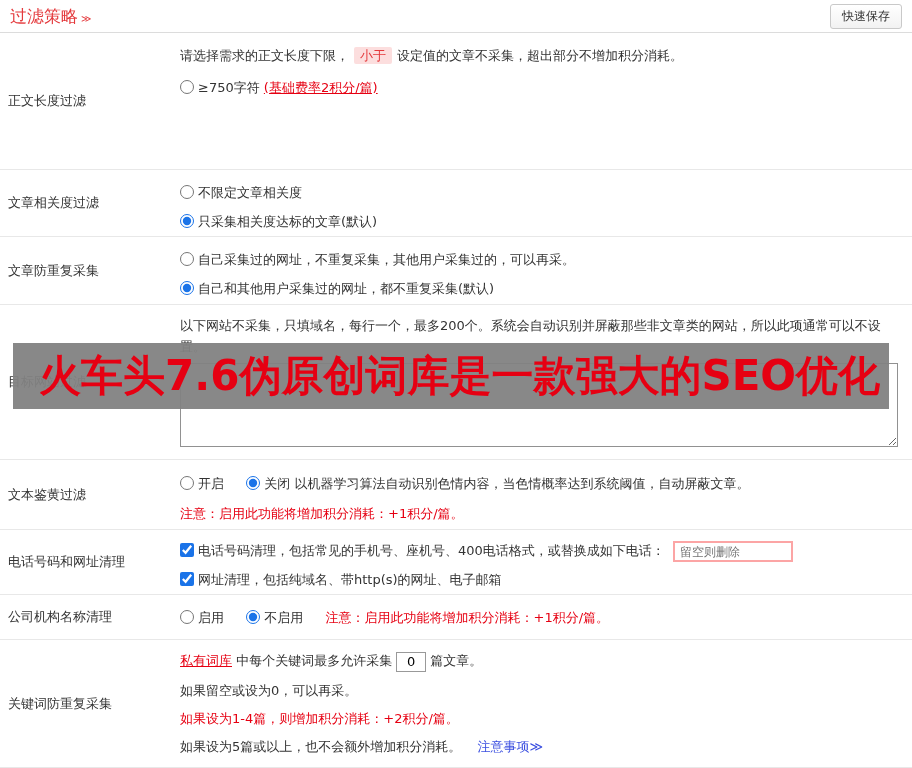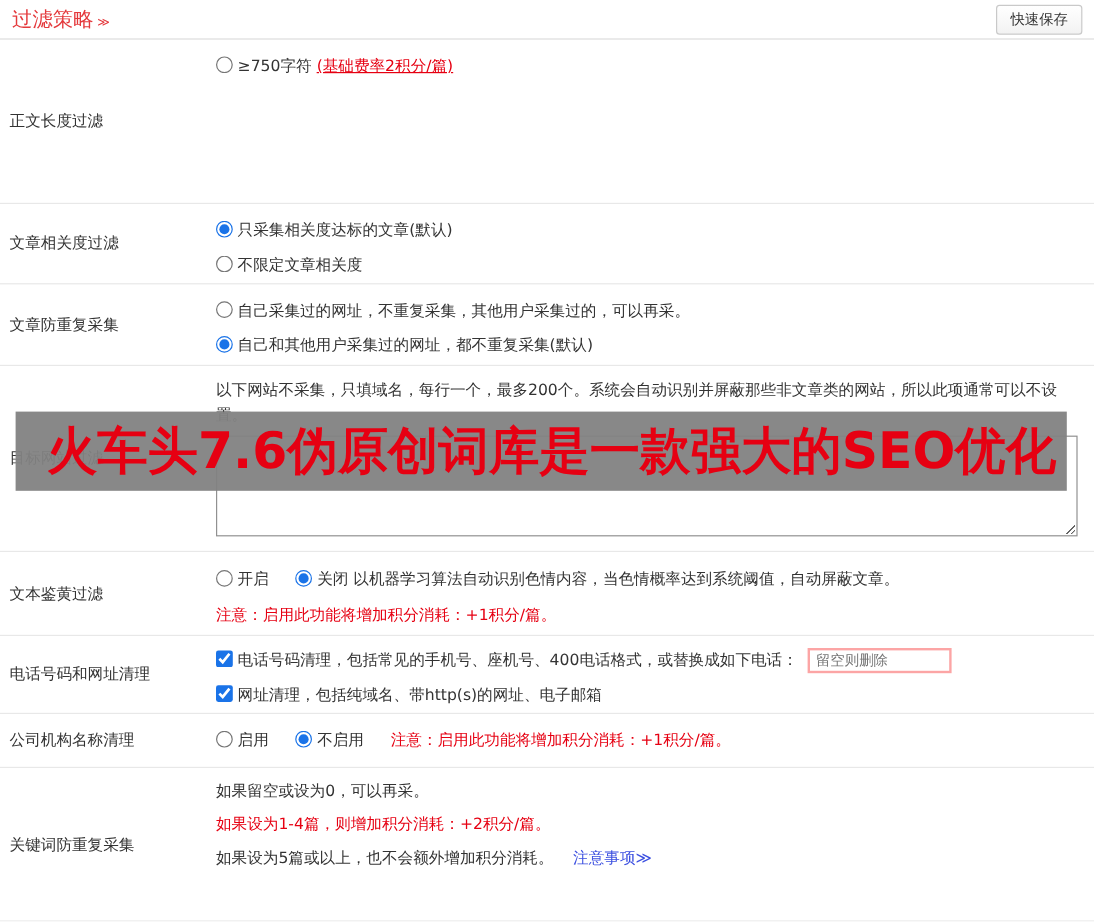--- a/index.html
+++ b/index.html
@@ -134,34 +134,37 @@
 <div class="header">
   <div>
     <span class="header-title">过滤策略</span><span class="header-arrow">≫</span>
   </div>
   <button class="save-btn">快速保存</button>
 </div>
 
 <div class="row r1" style="height:137px">
   <div class="row-label">正文长度过滤</div>
   <div class="row-content">
+    <div class="line">
+      <span>请选择需求的正文长度下限，</span><span class="tag">小于</span><span>设定值的文章不采集，超出部分不增加积分消耗。</span>
+    </div>
     <label class="line opt">
       <input type="radio" name="bodylen" style=""><span>≥750字符</span> <span class="ru">(基础费率2积分/篇)</span>
     </label>
   </div>
 </div>
 
 <div class="row r2" style="height:67px">
   <div class="row-label">文章相关度过滤</div>
   <div class="row-content">
     <label class="line opt">
+      <input type="radio" name="rel" style=""><span>不限定文章相关度</span>
+    </label>
+    <label class="line opt">
       <input type="radio" name="rel" checked="" style=""><span>只采集相关度达标的文章(默认)</span>
-    </label>
-    <label class="line opt">
-      <input type="radio" name="rel" style=""><span>不限定文章相关度</span>
     </label>
   </div>
 </div>
 
 <div class="row r3" style="height:68px">
   <div class="row-label">文章防重复采集</div>
   <div class="row-content">
     <label class="line opt">
       <input type="radio" name="dedup" style=""><span>自己采集过的网址，不重复采集，其他用户采集过的，可以再采。</span>
     </label>
@@ -225,20 +228,24 @@
       </label>
       <span class="inline-gap"></span>
       <span class="red">注意：启用此功能将增加积分消耗：+1积分/篇。</span>
     </div>
   </div>
 </div>
 
 <div class="row r8" style="height:128px">
   <div class="row-label">关键词防重复采集</div>
   <div class="row-content">
+    <div class="line line1">
+      <span class="ru">私有词库</span>
+      <span>中每个关键词最多允许采集</span><input type="text" class="num-input" value="0" style=""><span>篇文章。</span>
+    </div>
     <div class="line">如果留空或设为0，可以再采。</div>
     <div class="line red">如果设为1-4篇，则增加积分消耗：+2积分/篇。</div>
     <div class="line">
       <span>如果设为5篇或以上，也不会额外增加积分消耗。</span>
       <span class="inline-gap" style="width:8px"></span>
       <span class="blue-link">注意事项≫</span>
     </div>
   </div>
 </div>
 

